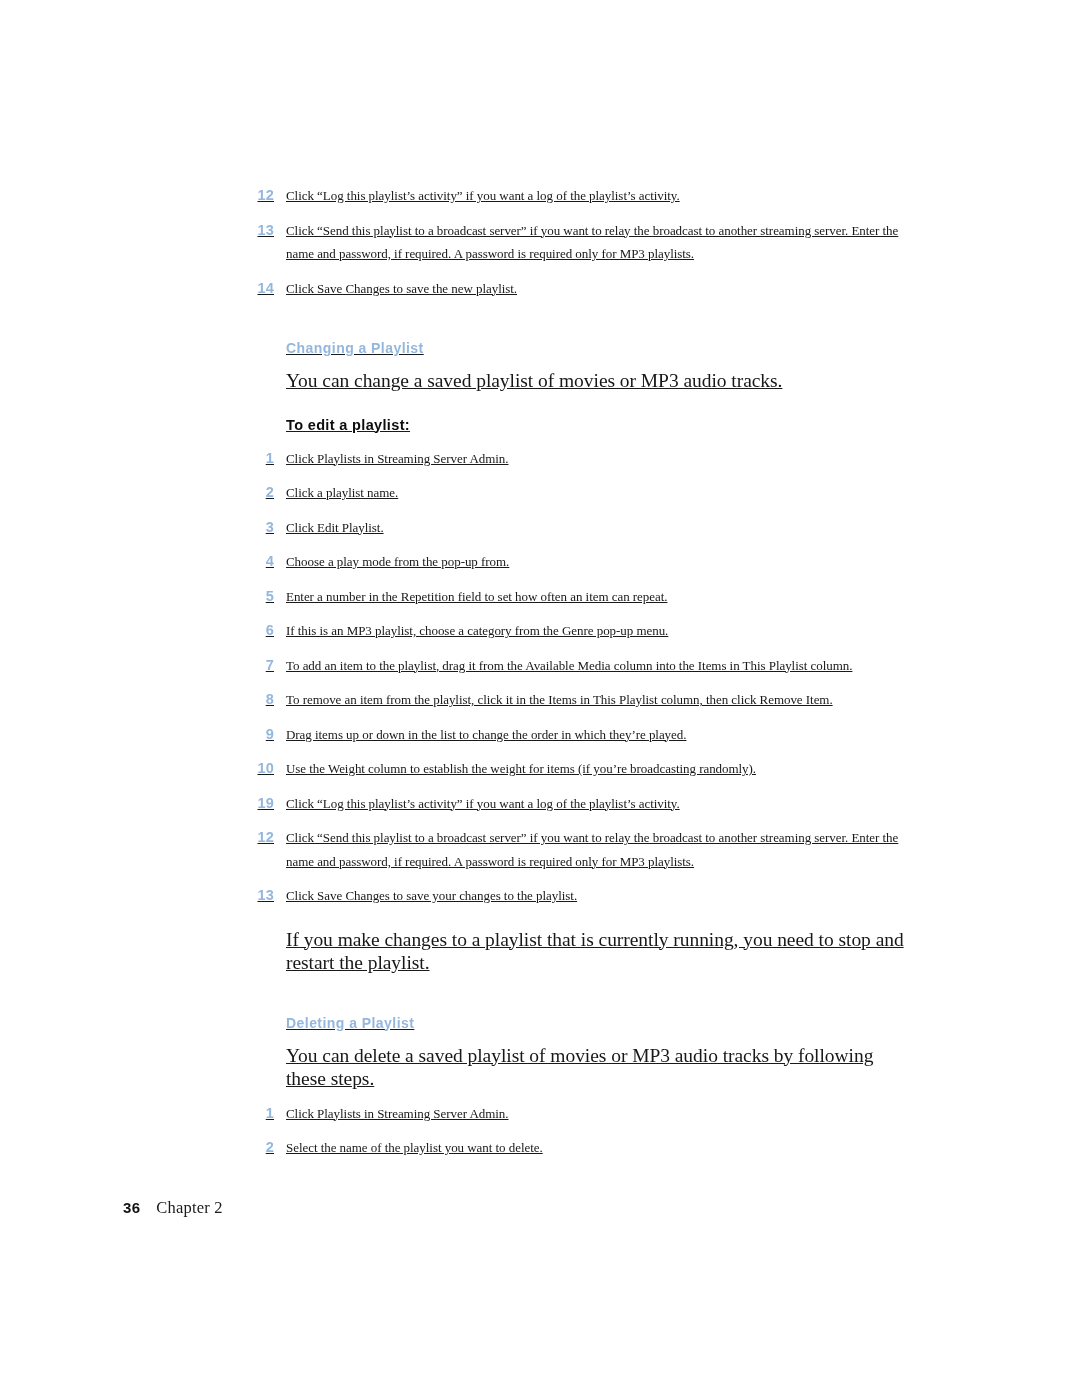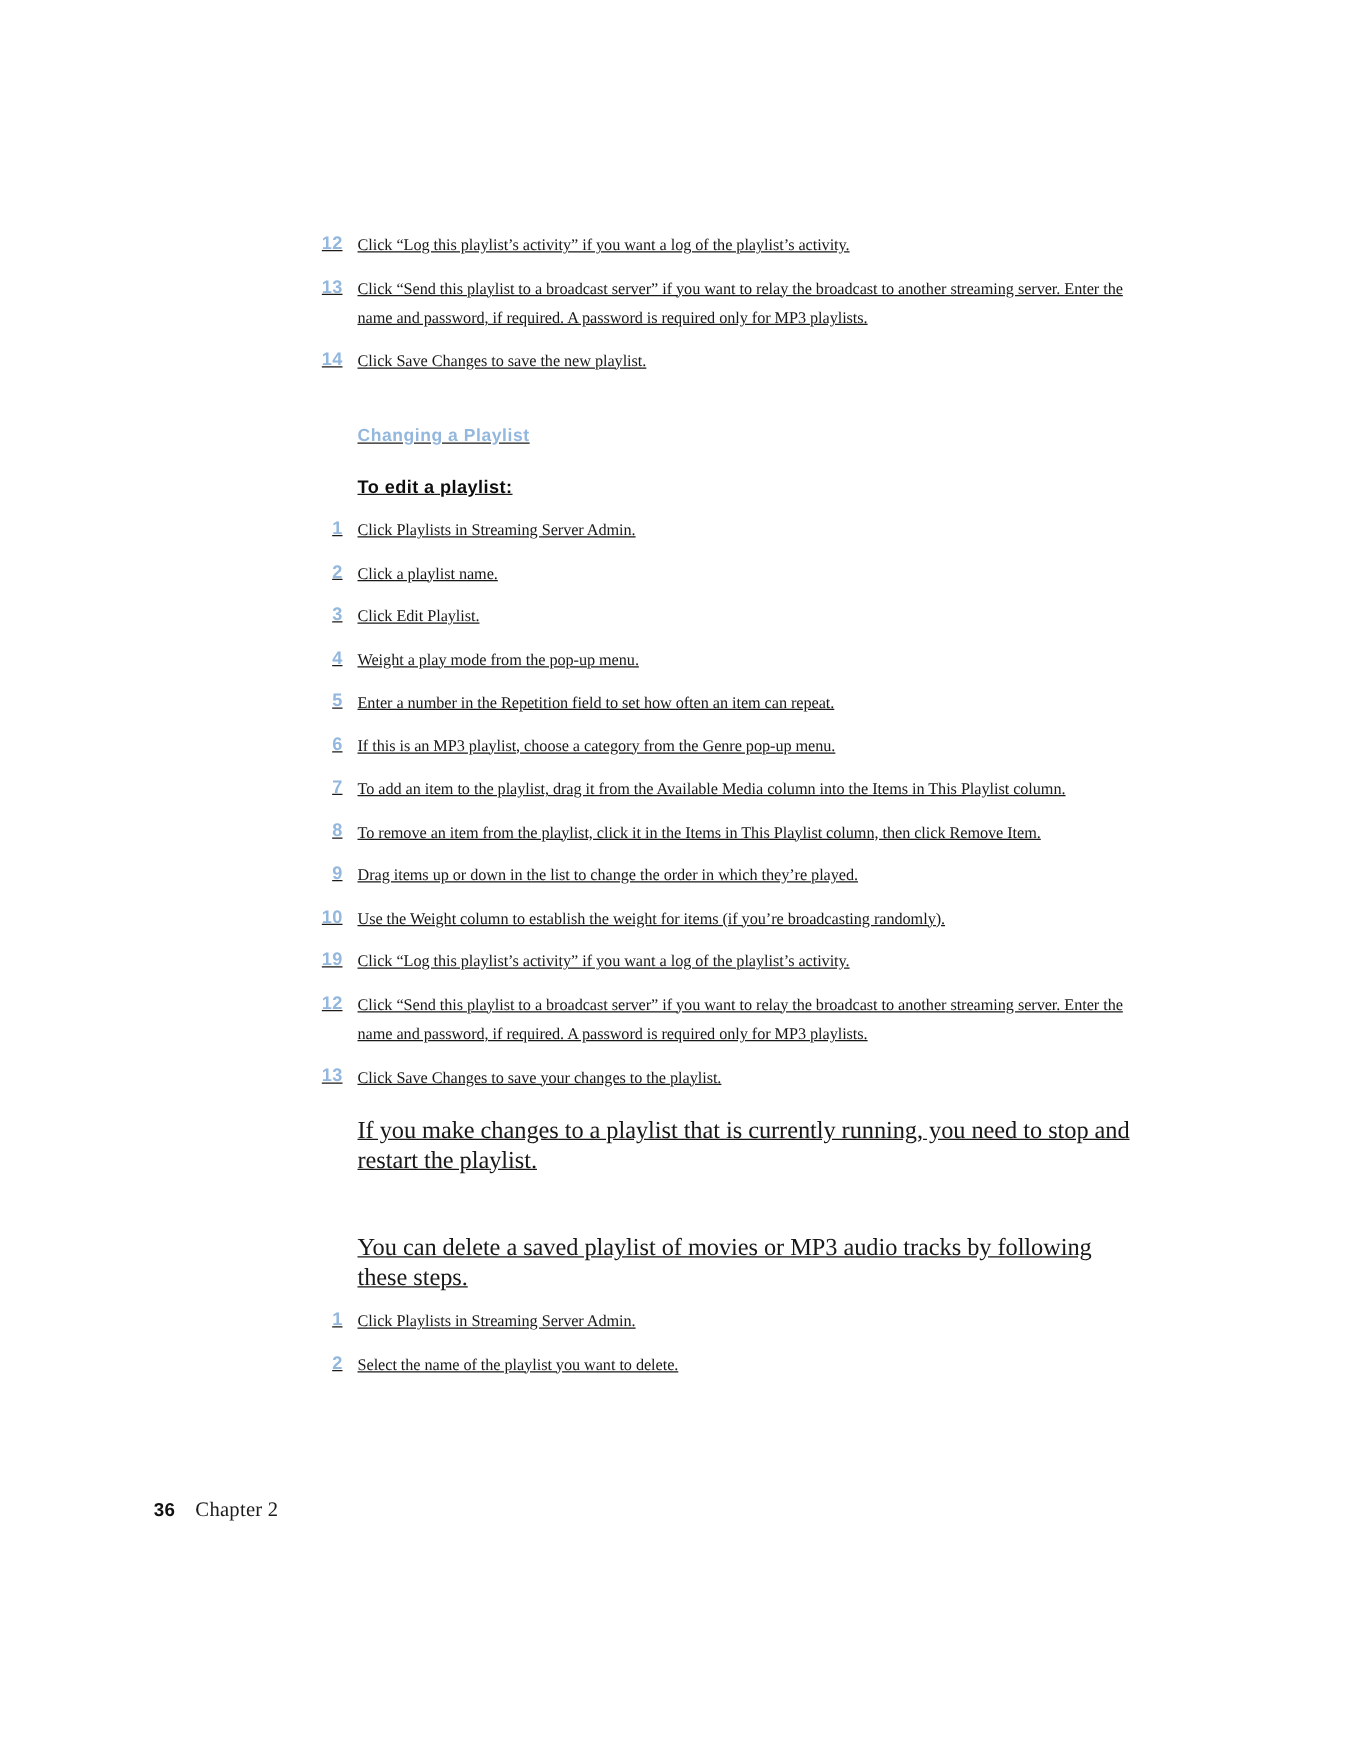--- a/index.html
+++ b/index.html
@@ -148,20 +148,21 @@
       </div>
 
     </div>
 
     <div class="gap-before-heading"></div>
 
     <div class="section-heading">Changing a Playlist</div>
 
     <div class="gap-after-heading"></div>
 
+    <div class="para">You can change a saved playlist of movies or MP3 audio tracks.</div>
 
     <div class="gap-before-sub"></div>
 
     <div class="sub-heading">To edit a playlist:</div>
 
     <div class="gap-after-sub"></div>
 
     <div>
 
       <div class="step">
@@ -174,21 +175,21 @@
         <div class="step-text">Click a playlist name.</div>
       </div>
 
       <div class="step">
         <div class="step-num">3</div>
         <div class="step-text">Click Edit Playlist.</div>
       </div>
 
       <div class="step">
         <div class="step-num">4</div>
-        <div class="step-text">Weight a play mode from the pop-up menu.</div>
+        <div class="step-text">Choose a play mode from the pop-up from.</div>
       </div>
 
       <div class="step">
         <div class="step-num">5</div>
         <div class="step-text">Enter a number in the Repetition field to set how often an item can repeat.</div>
       </div>
 
       <div class="step">
         <div class="step-num">6</div>
         <div class="step-text">If this is an MP3 playlist, choose a category from the Genre pop-up menu.</div>
@@ -230,20 +231,21 @@
       </div>
 
     </div>
 
     <div class="gap-block"></div>
 
     <div class="para">If you make changes to a playlist that is currently running, you need to stop and restart the playlist.</div>
 
     <div class="gap-before-heading"></div>
 
+    <div class="section-heading">Deleting a Playlist</div>
 
     <div class="gap-after-heading"></div>
 
     <div class="para">You can delete a saved playlist of movies or MP3 audio tracks by following these steps.</div>
 
     <div>
 
       <div class="step">
         <div class="step-num">1</div>
         <div class="step-text">Click Playlists in Streaming Server Admin.</div>

